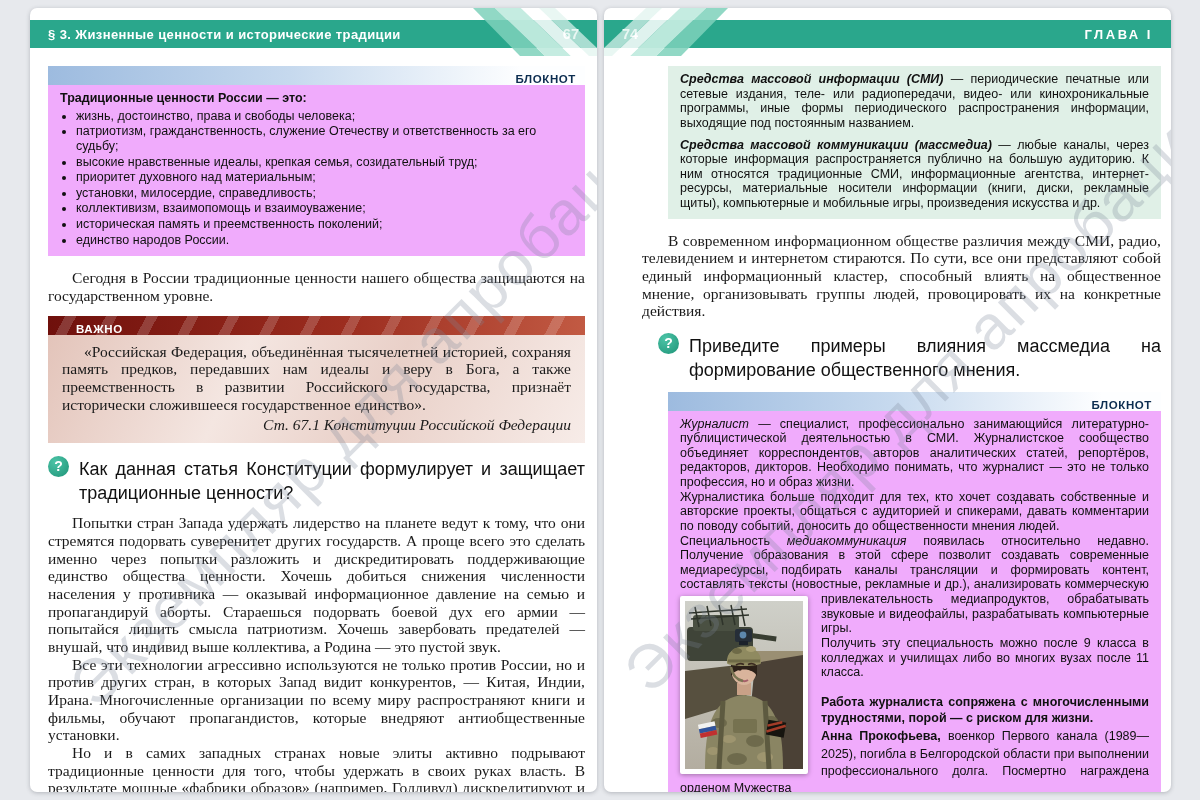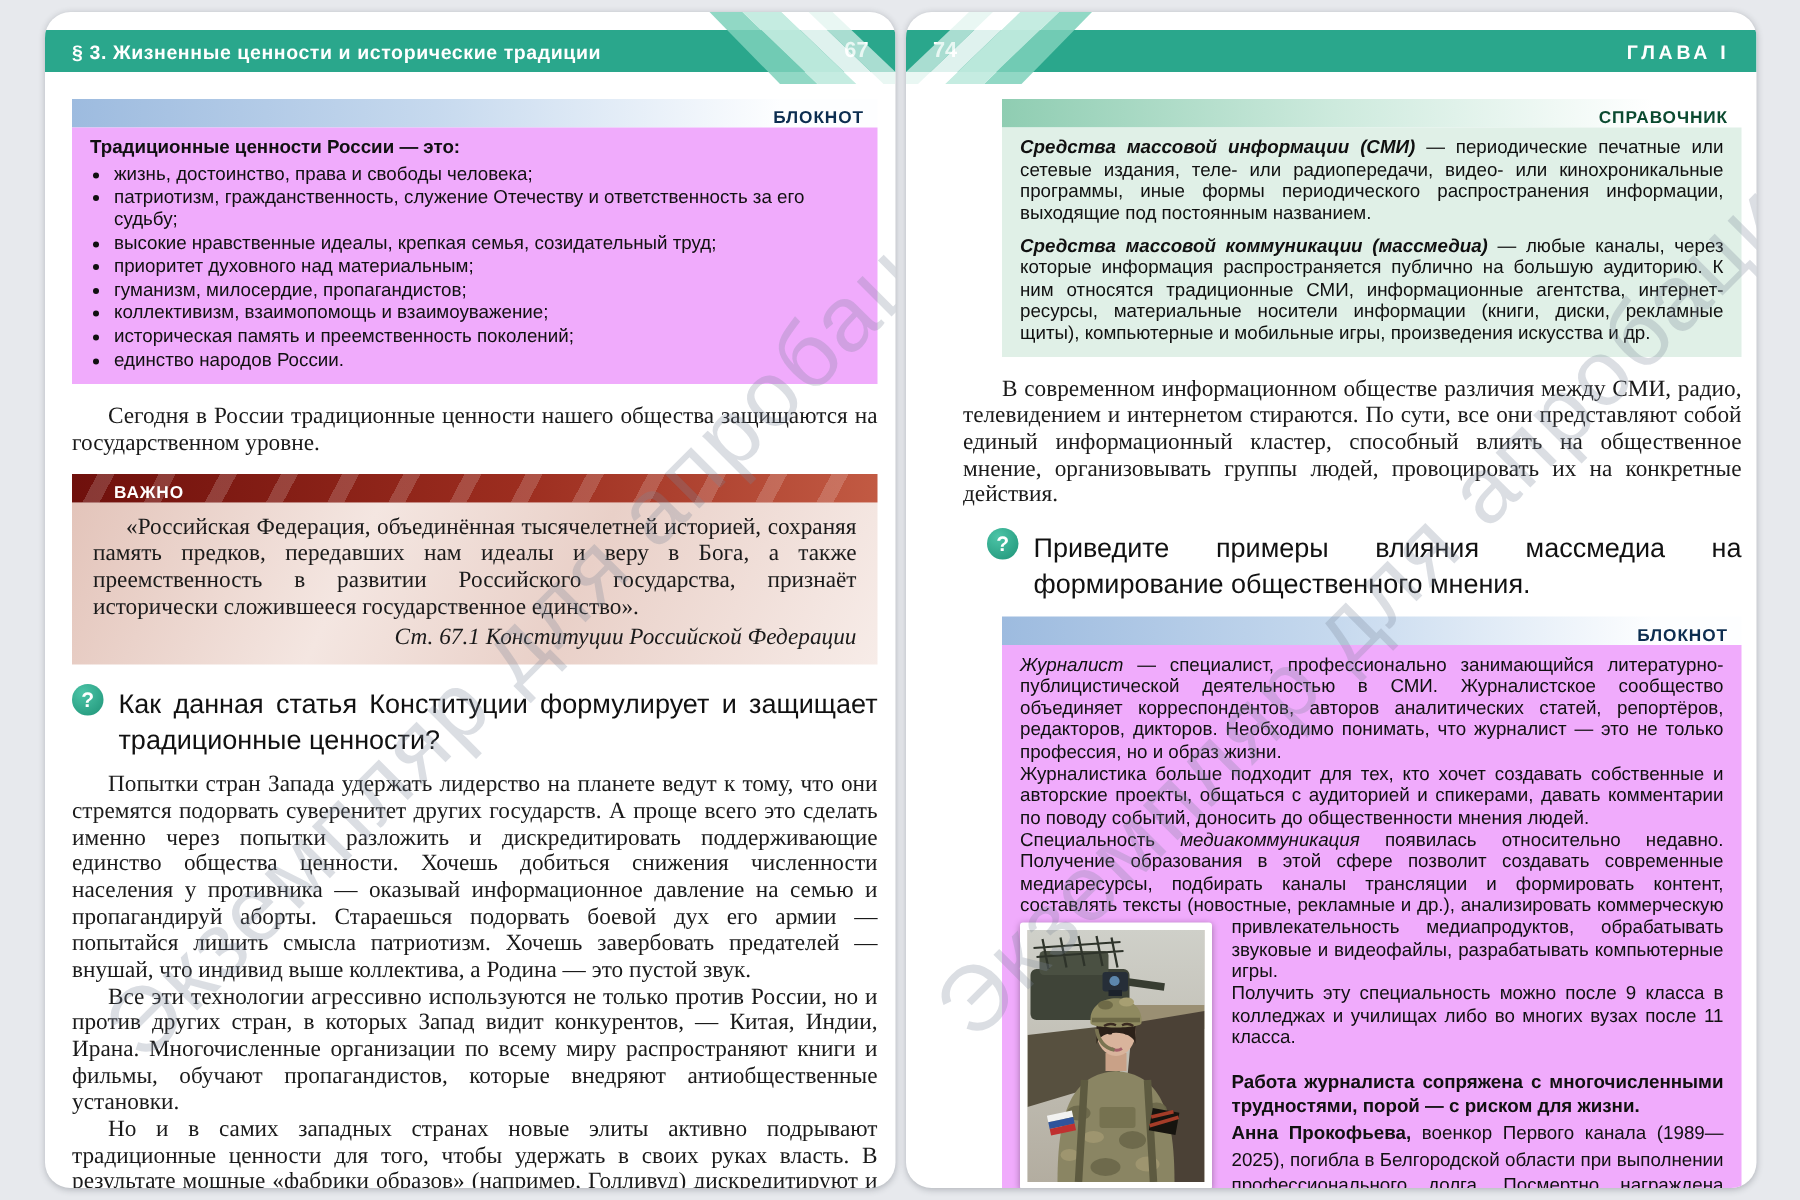--- a/index.html
+++ b/index.html
@@ -3,21 +3,21 @@
 <meta charset="utf-8">
 <style>
   html,body{margin:0;padding:0;}
   body{
     width:1200px;height:800px;position:relative;overflow:hidden;
     background:#e7e9ed;
     font-family:"Liberation Sans", sans-serif;
   }
   .page{
     position:absolute;top:8px;width:567px;height:784px;
-    background:#ffffff;border-radius:17px;
+    background:#ffffff;border-radius:7px;
     box-shadow:0 1px 4px rgba(60,65,75,.30);
     overflow:hidden;
   }
   .page-left{left:30px}
   .page-right{left:604px}
 
   
   .topbar{
     position:absolute;top:12px;left:0;right:0;height:28px;
     background:#2aa78c;color:#fff;
@@ -129,21 +129,21 @@
       <div class="box-head head-blue">
         <span>БЛОКНОТ</span>
       </div>
       <div class="box-content">
         <p class="box-title">Традиционные ценности России — это:</p>
         <ul>
           <li>жизнь, достоинство, права и свободы человека;</li>
           <li>патриотизм, гражданственность, служение Отечеству и ответственность за его судьбу;</li>
           <li>высокие нравственные идеалы, крепкая семья, созидательный труд;</li>
           <li>приоритет духовного над материальным;</li>
-          <li>гуманизм, милосердие, пропагандистов;</li>
+          <li>установки, милосердие, справедливость;</li>
           <li>коллективизм, взаимопомощь и взаимоуважение;</li>
           <li>историческая память и преемственность поколений;</li>
           <li>единство народов России.</li>
         </ul>
       </div>
     </section>
 
     <p class="serif indent p-after-box">Сегодня в России традиционные ценности нашего общества защищаются на государственном уровне.</p>
 
     <section class="box box-red">
@@ -177,23 +177,20 @@
   <svg class="ribbon ribbon-left" viewBox="0 0 132 48">
     <polygon points="8,0 30,0 80,48 55,48" fill="#7ed1bb" opacity="0.85"></polygon>
     <polygon points="30,0 56,0 106,48 80,48" fill="#c2ebdf" opacity="0.95"></polygon>
     <polygon points="56,0 74,0 124,48 106,48" fill="#ffffff" opacity="0.85"></polygon>
     <polygon points="74,0 90,0 132,40 132,48 124,48" fill="#dff4ee" opacity="0.7"></polygon>
   </svg>
 
   <div class="page-body">
 
     <section class="box box-green">
-      <div class="box-head head-green">
-        <span>СПРАВОЧНИК</span>
-      </div>
       <div class="box-content">
         <p style="margin:0 0 7px;text-align:justify"><b><i>Средства массовой информации (СМИ)</i></b><span> — периодические печатные или сетевые издания, теле- или радиопередачи, видео- или кинохроникальные программы, иные формы периодического распространения информации, выходящие под постоянным названием.</span></p>
         <p style="margin:0;text-align:justify"><b><i>Средства массовой коммуникации (массмедиа)</i></b><span> — любые каналы, через которые информация распространяется публично на большую аудиторию. К ним относятся традиционные СМИ, информационные агентства, интернет-ресурсы, материальные носители информации (книги, диски, рекламные щиты), компьютерные и мобильные игры, произведения искусства и др.</span></p>
       </div>
     </section>
 
     <p class="serif p-after-box" style="text-indent:26px">В современном информационном обществе различия между СМИ, радио, телевидением и интернетом стираются. По сути, все они представляют собой единый информационный кластер, способный влиять на общественное мнение, организовывать группы людей, провоцировать их на конкретные действия.</p>
 
     <div class="question">
       <span class="q-icon">?</span>

